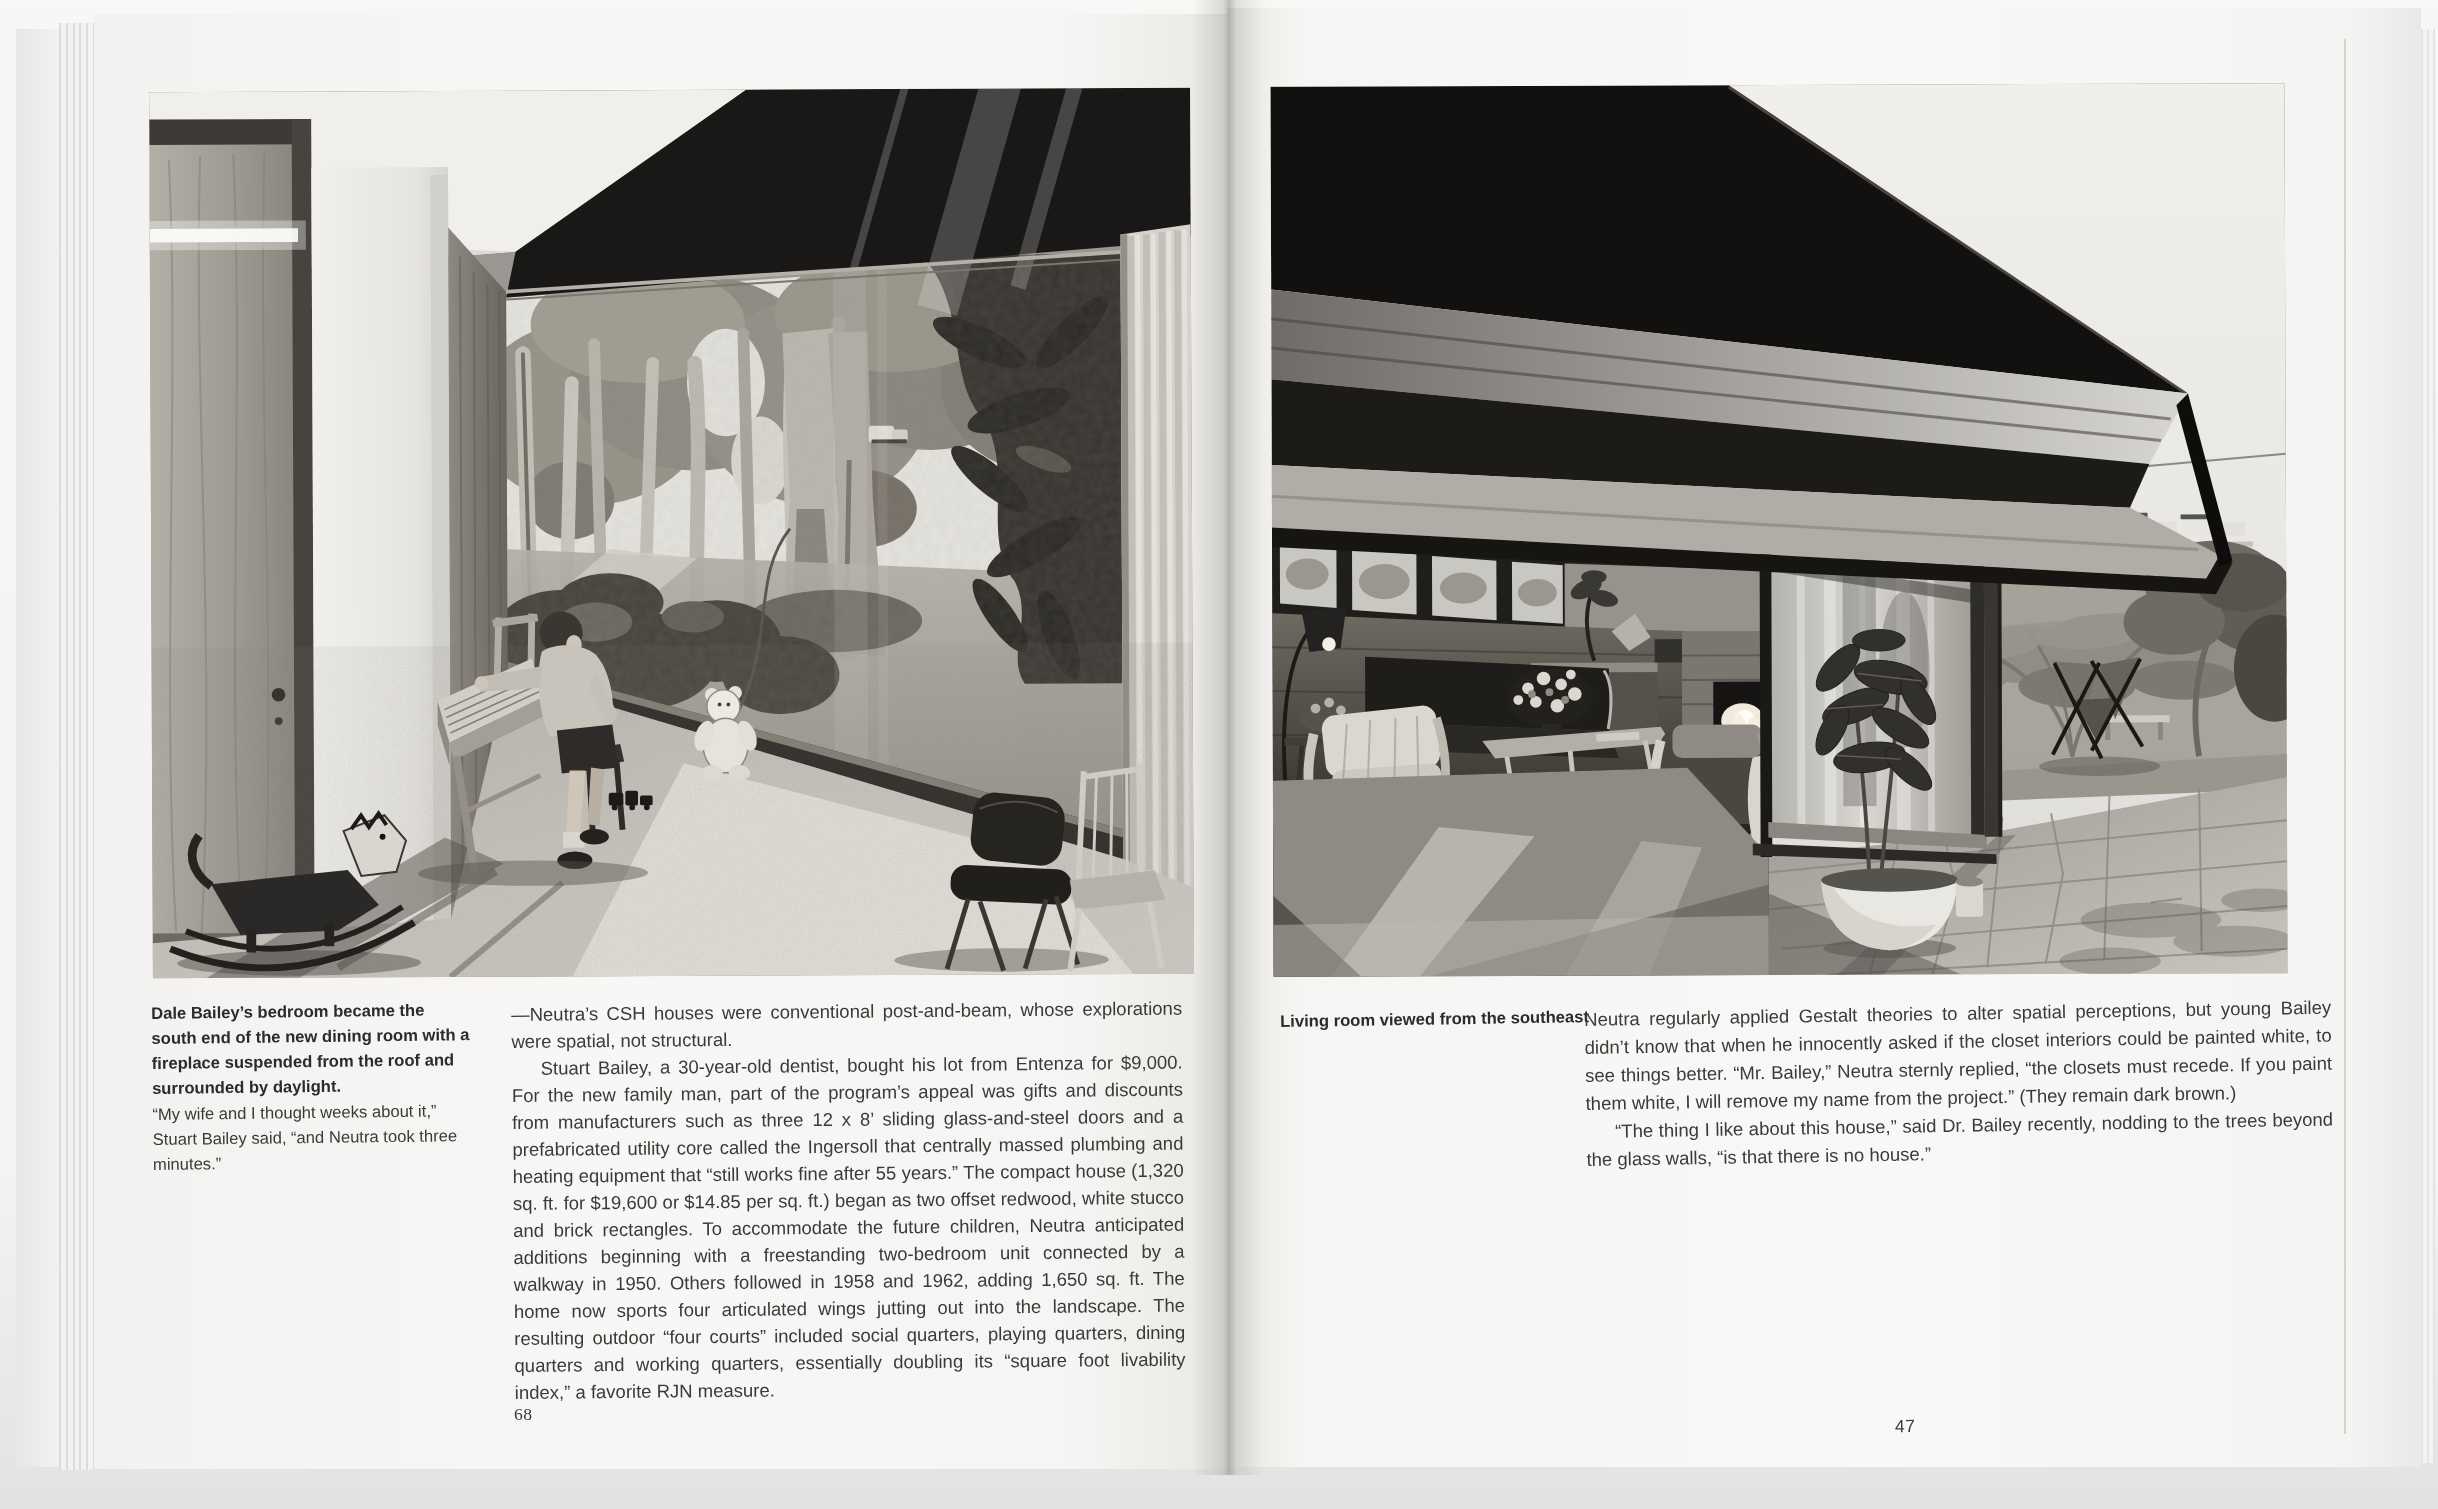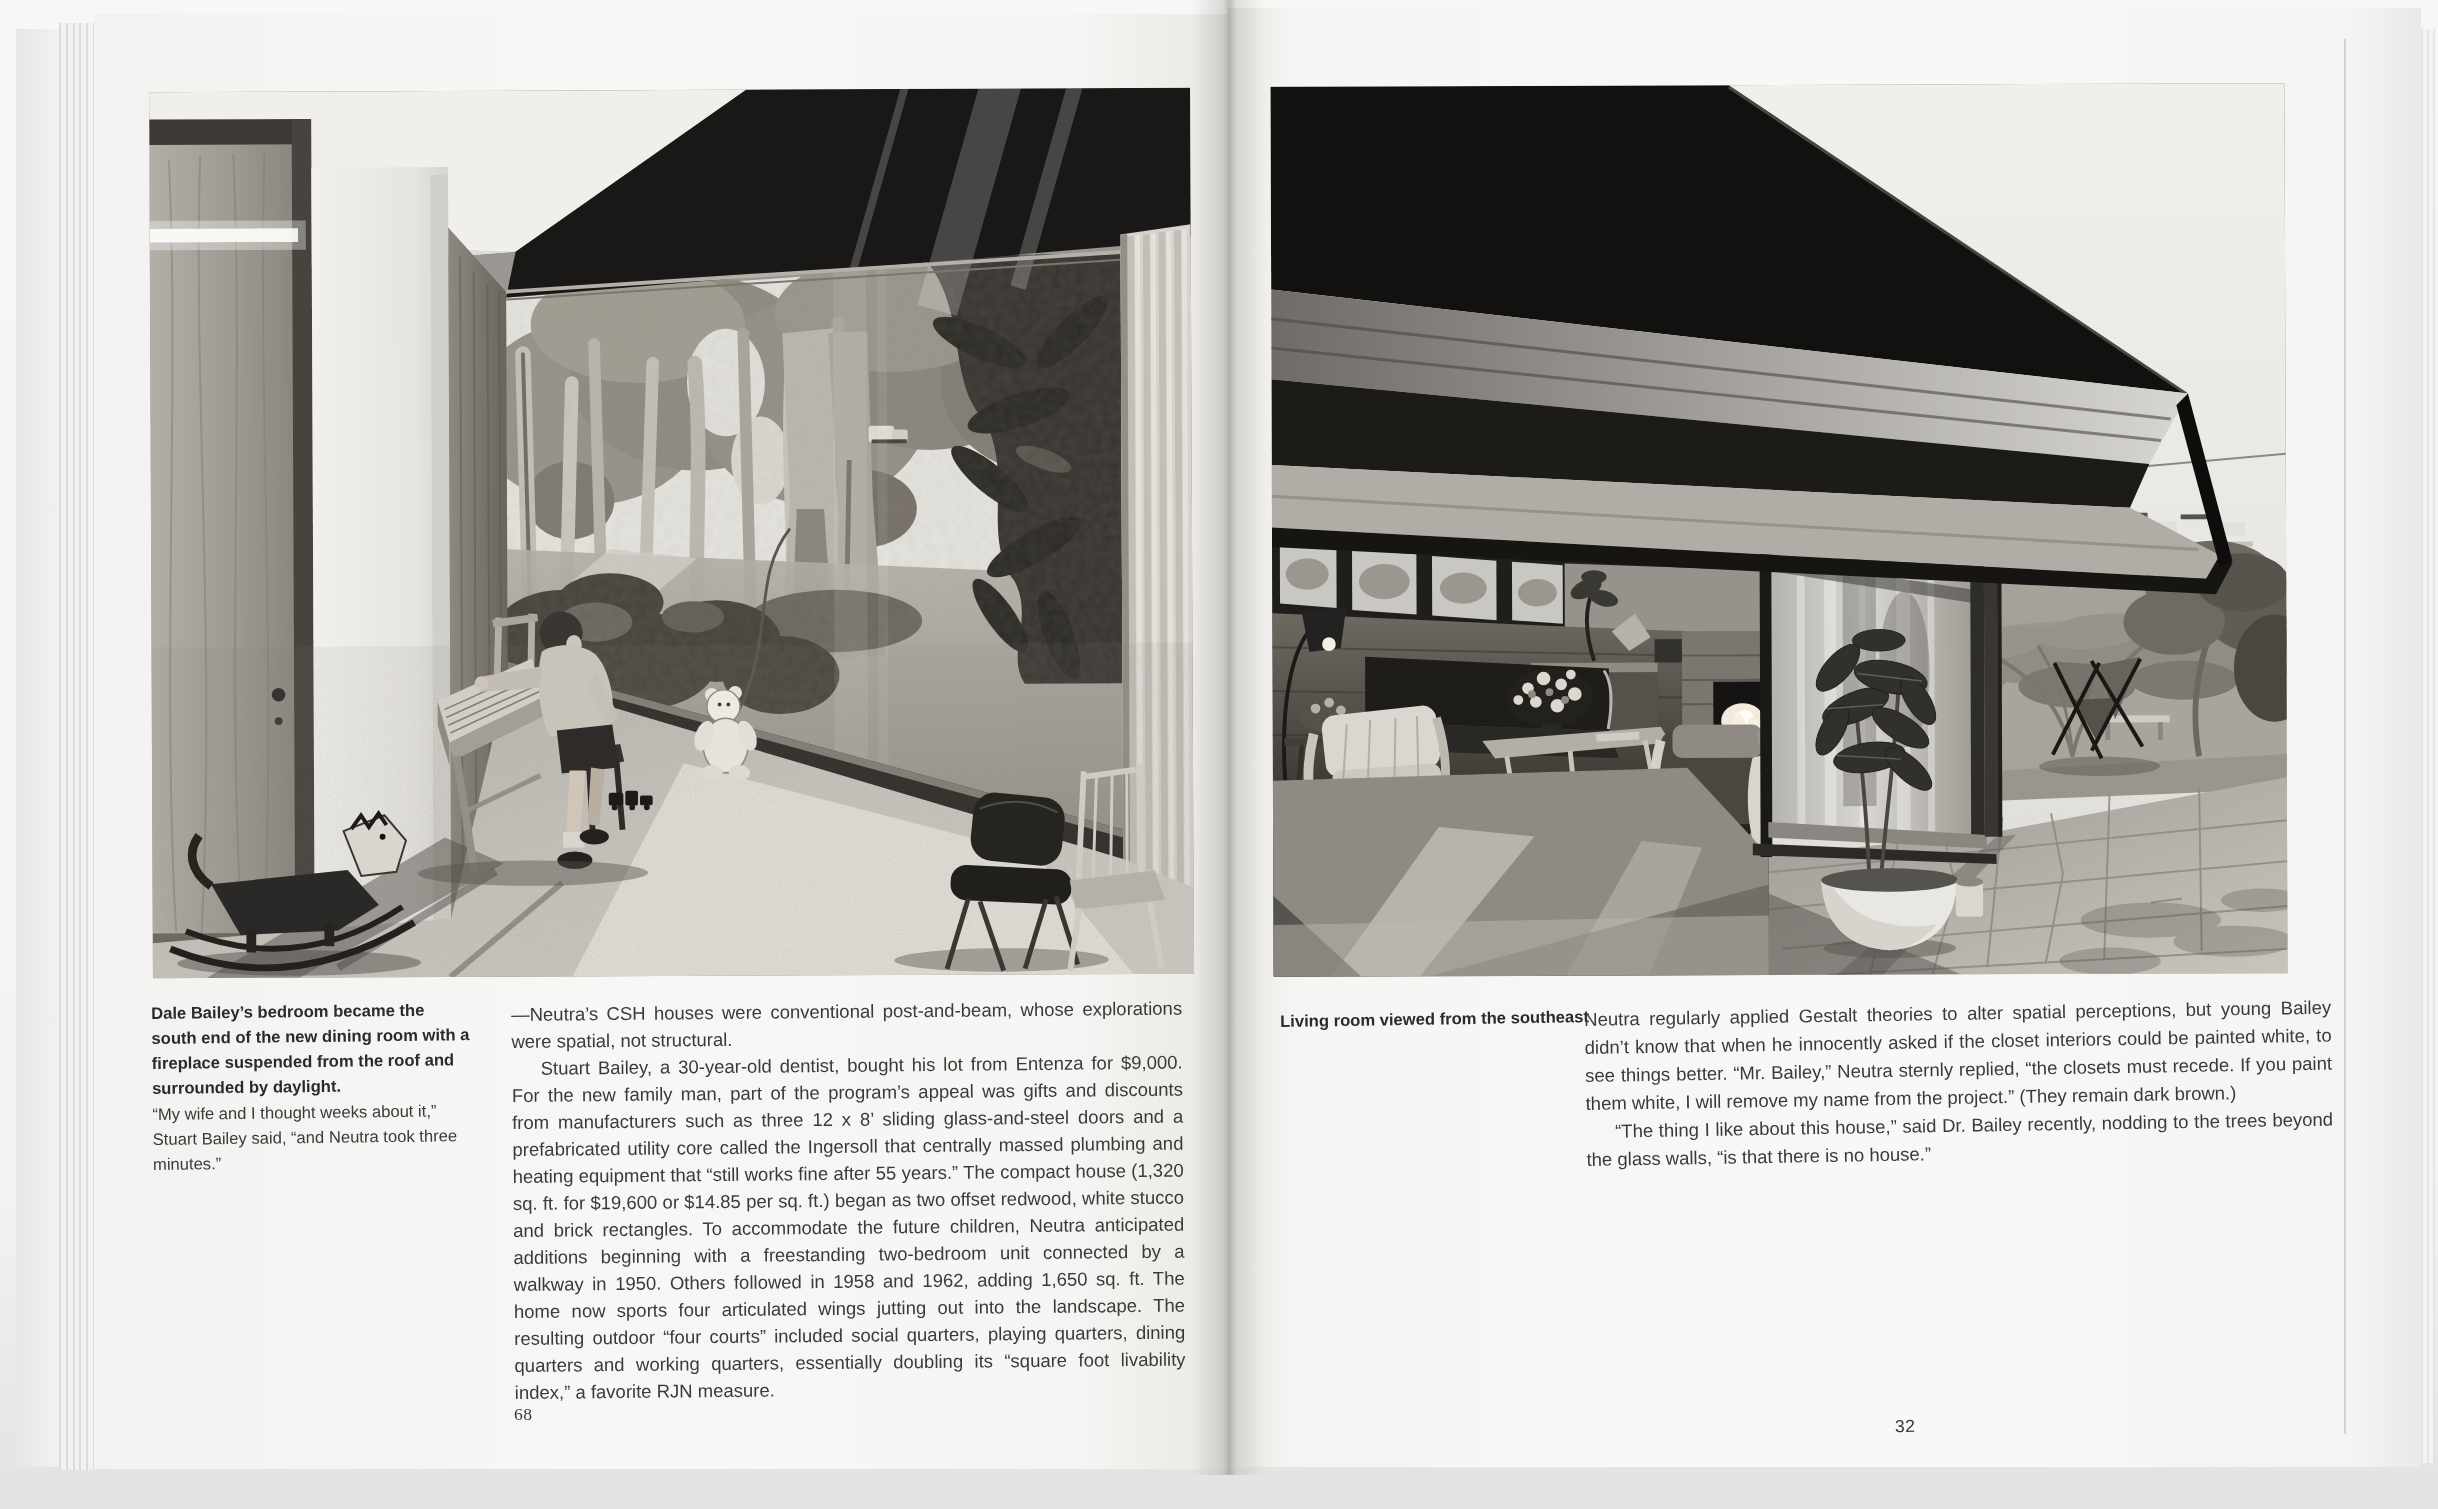--- a/index.html
+++ b/index.html
@@ -684,16 +684,16 @@
 
   <div class="pagenum pagenum-left">68</div>
 
   <div class="caption-right">Living room viewed from the southeast</div>
 
   <div class="body-right">
     <p>Neutra regularly applied Gestalt theories to alter spatial perceptions, but young Bailey didn’t know that when he innocently asked if the closet interiors could be painted white, to see things better. “Mr. Bailey,” Neutra sternly replied, “the closets must recede. If you paint them white, I will remove my name from the project.” (They remain dark brown.)</p>
     <p class="indent">“The thing I like about this house,” said Dr. Bailey recently, nodding to the trees beyond the glass walls, “is that there is no house.”</p>
   </div>
 
-  <div class="pagenum pagenum-right">32</div>
+  <div class="pagenum pagenum-right">47</div>
 
 </div>
 
 
 </body></html>

